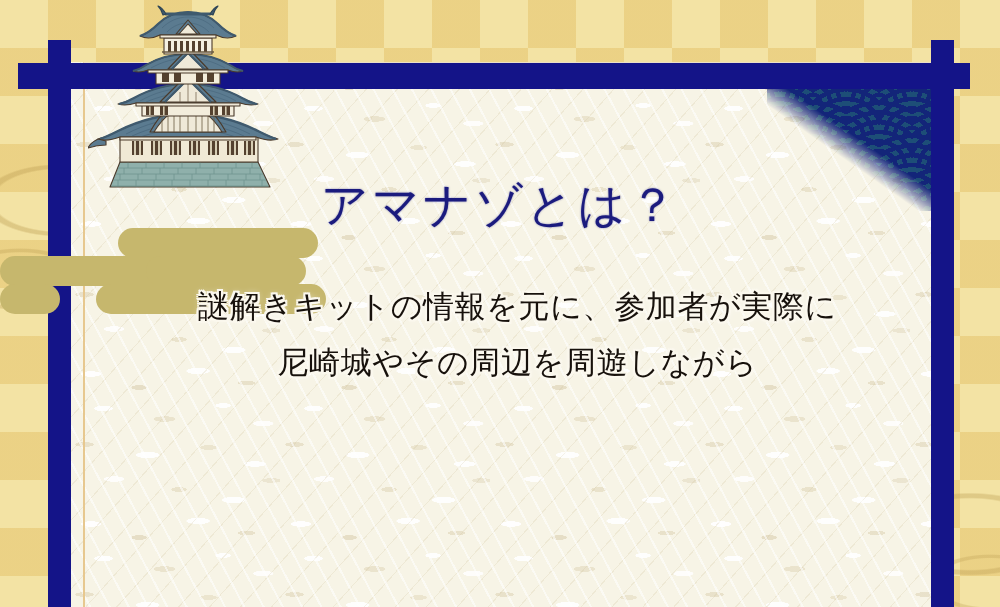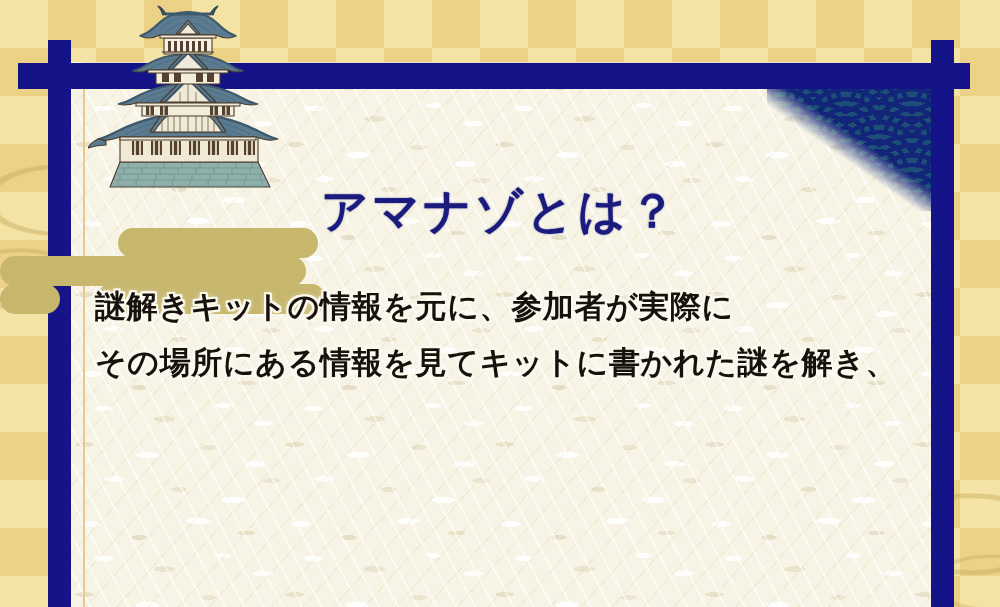--- a/index.html
+++ b/index.html
@@ -148,38 +148,38 @@
   .c4 { left: 96px;  top: 284px; width: 230px; height: 30px; }
   .c5 { left: 0px;   top: 284px; width: 60px;  height: 30px; }
 
   
   .castle { position: absolute; left: 88px; top: 2px; width: 200px; height: 230px; }
 
   
   .title {
     position: absolute;
     left: 0; right: 0;
-    top: 180px;
+    top: 174px;
     text-align: center;
     font-size: 47px;
-    font-weight: 700;
+    font-weight: 400;
     letter-spacing: .07em;
     color: #1b1b7e;
     font-family: "DejaVu Sans", "Liberation Sans", sans-serif;
     text-shadow: 0 0 2px rgba(27,27,126,.55);
   }
   .body-text {
     position: absolute;
     left: 95px;
     right: 60px;
     top: 278px;
-    text-align: left;
+    text-align: center;
     font-size: 31px;
     line-height: 56px;
-    font-weight: 700;
+    font-weight: 400;
     letter-spacing: .02em;
     color: #17110c;
     font-family: "DejaVu Sans", "Liberation Sans", sans-serif;
     text-shadow:
       -2px -2px 0 #fbf8ee,  2px -2px 0 #fbf8ee,
       -2px  2px 0 #fbf8ee,  2px  2px 0 #fbf8ee,
        0   -2px 0 #fbf8ee,  0    2px 0 #fbf8ee,
       -2px  0   0 #fbf8ee,  2px  0   0 #fbf8ee,
        0 0 7px rgba(255,255,255,.95);
   }
@@ -431,16 +431,16 @@
 
         <path d="M10 137 C 6 139, 2 141, 0 146 C 6 144, 12 143, 18 143 L 18 139 Z" fill="#5b7b90"></path>
       </g>
     </svg>
   </div>
 
   <div class="title">アマナゾとは？</div>
 
   <div class="body-text">
     <span class="body-line">謎解きキットの情報を元に、参加者が実際に</span>
-    <span class="body-line">その場所にある情報を見てキットに書かれた謎を解き、</span>
+    <span class="body-line">尼崎城やその周辺を周遊しながら</span>
   </div>
 
 </div>
 
 </body></html>

